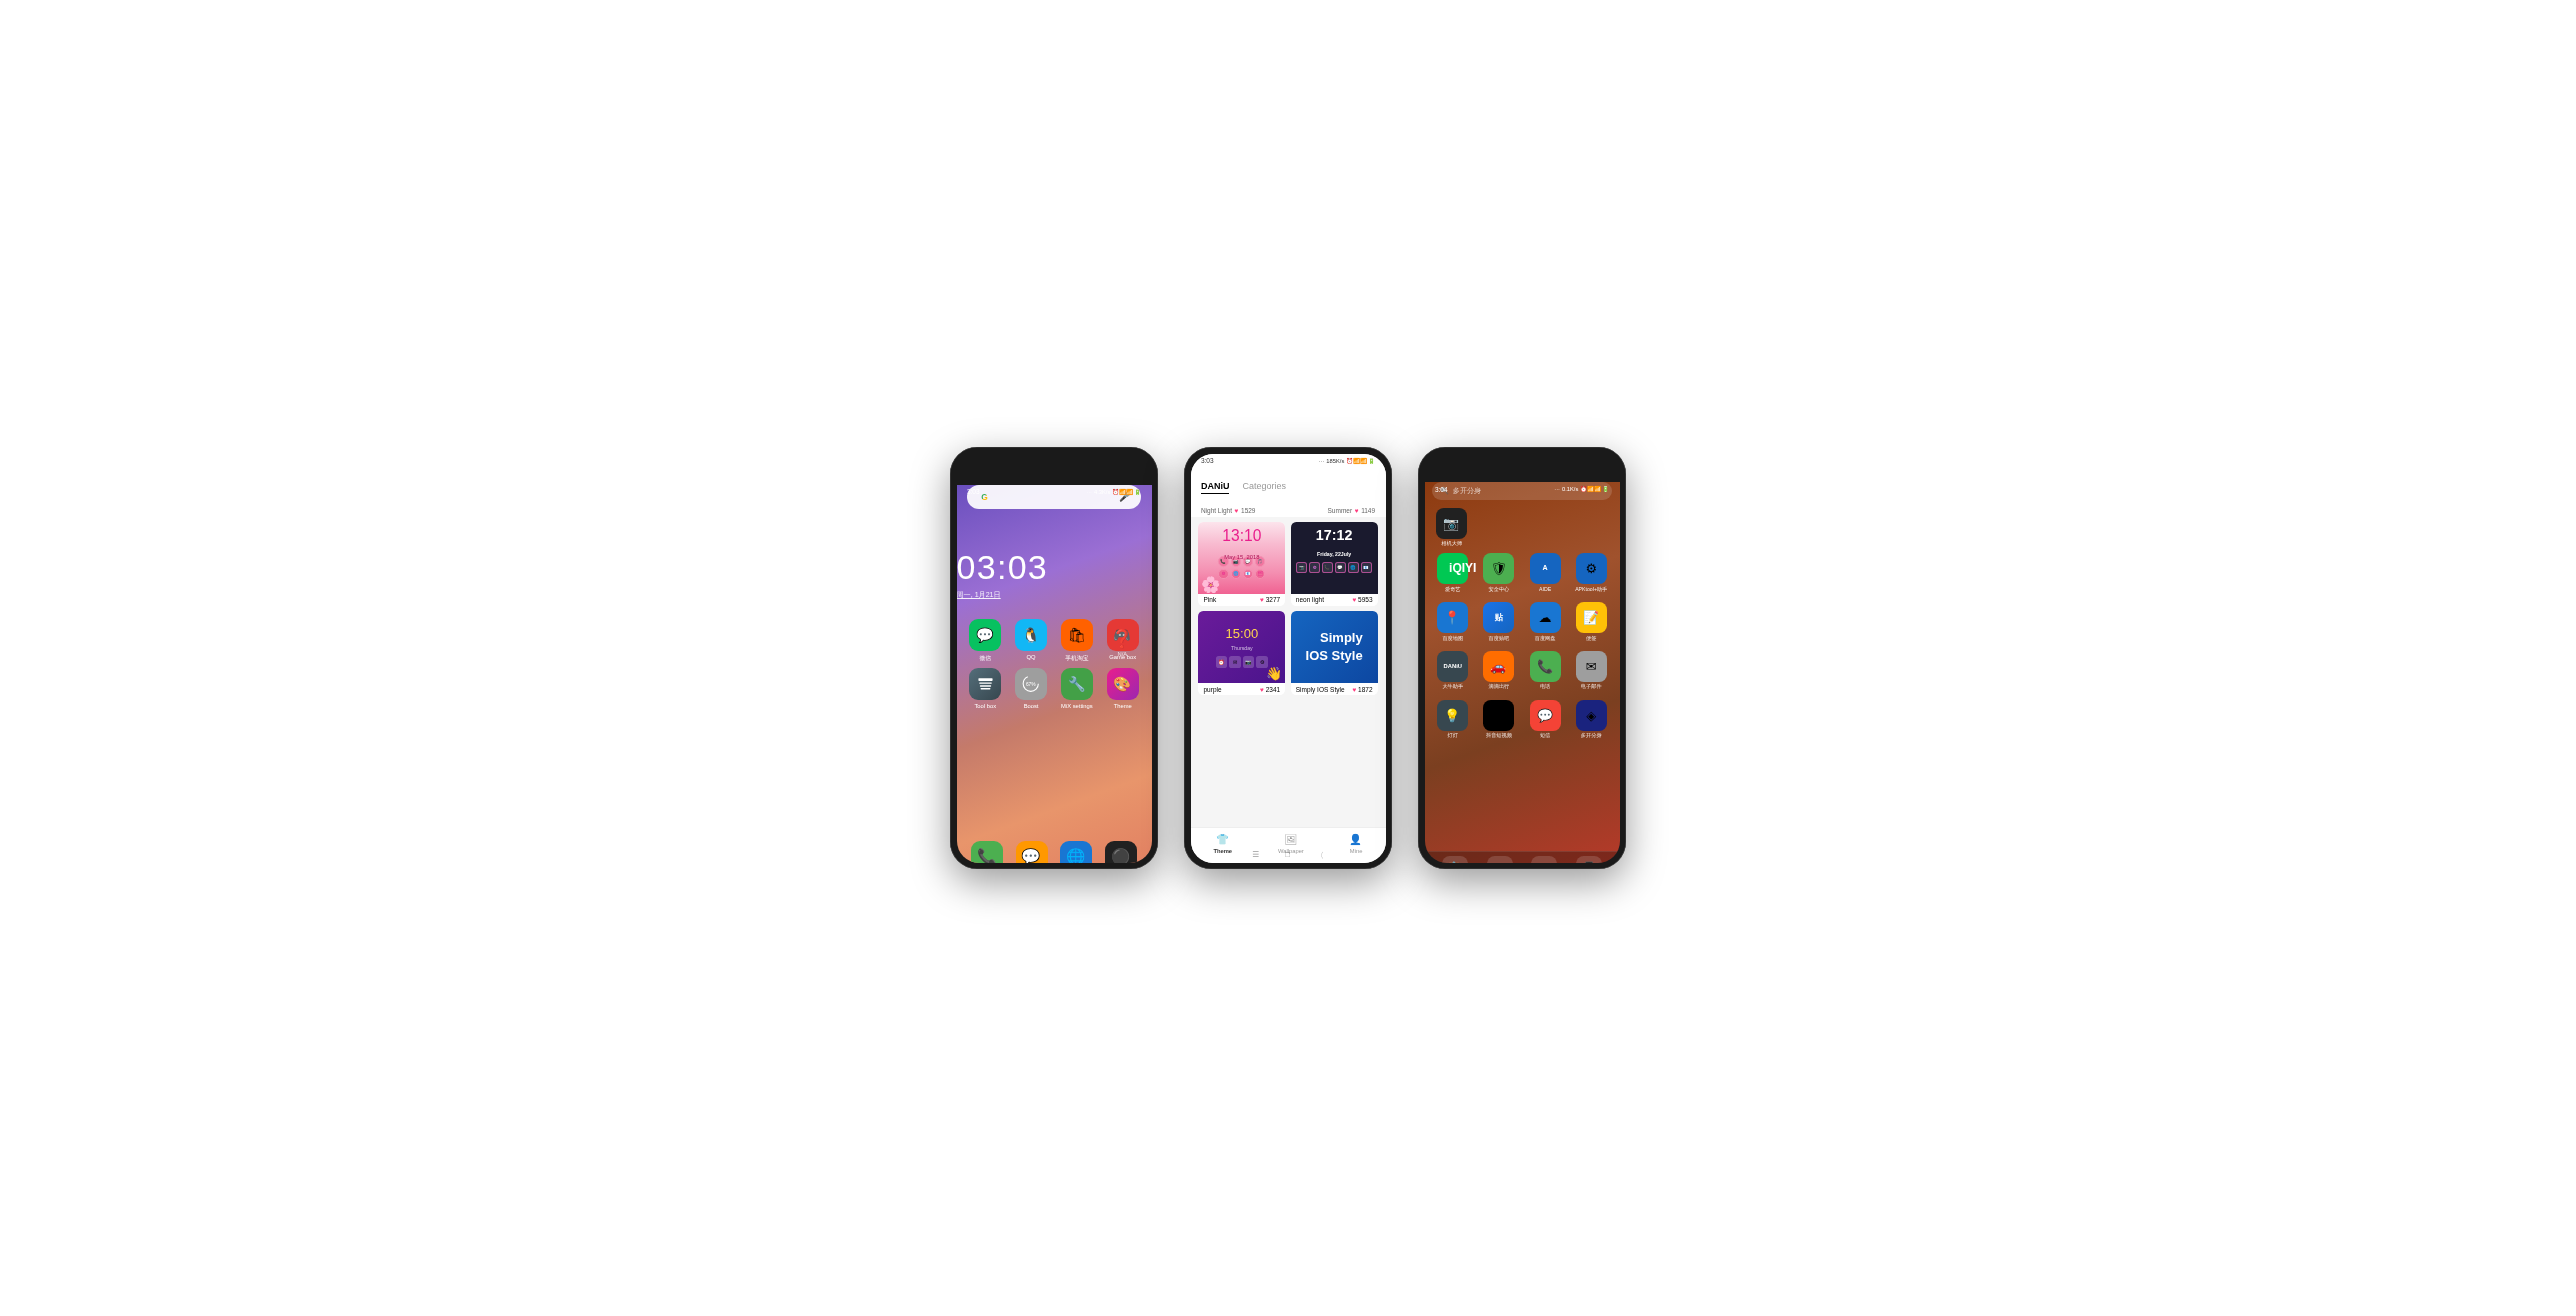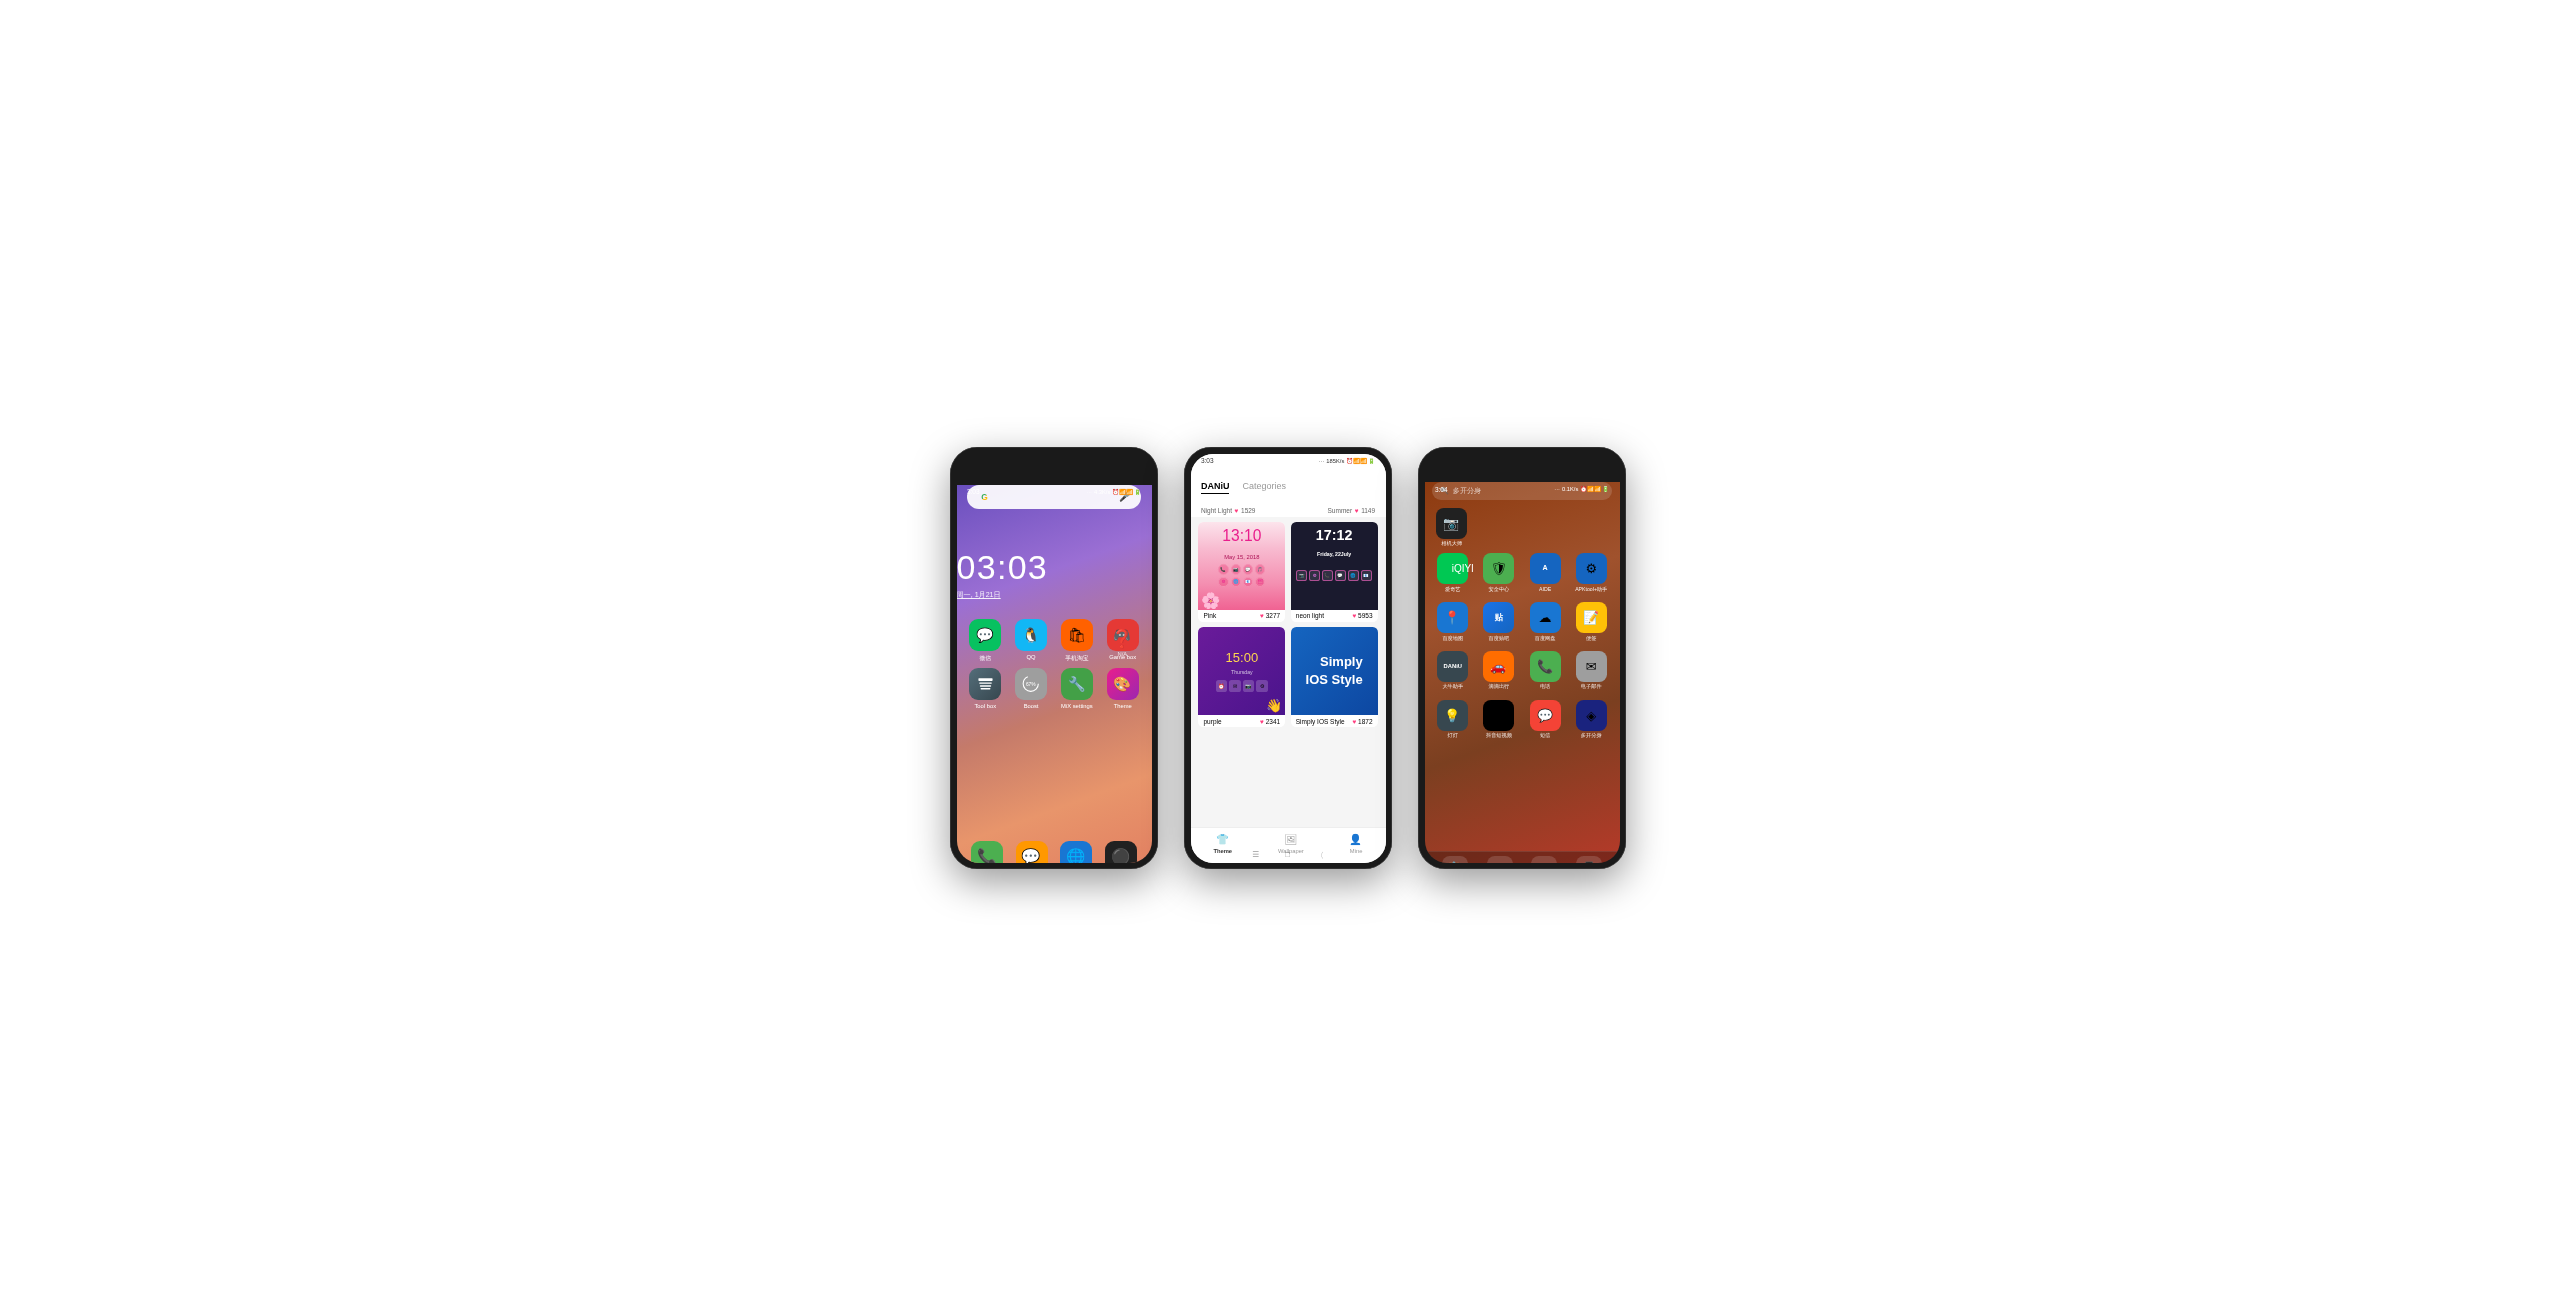--- a/index.html
+++ b/index.html
@@ -179,21 +179,21 @@
       grid-template-columns: 1fr 1fr;
       gap: 5.2px;
       padding: 5.2px 7.8px;
     }
     .theme-card {
       background: white;
       border-radius: 5.2px;
       overflow: hidden;
     }
     .theme-preview {
-      height: 88px;
+      height: 72px;
       position: relative;
       display: flex; align-items: center; justify-content: center;
     }
     .tp-pink {
       background: linear-gradient(180deg, #fce4ec 0%, #f8bbd0 30%, #f48fb1 70%, #f06292 100%);
     }
     .tp-neon {
       background: #1a1a2e;
     }
     .tp-purple {
@@ -592,21 +592,21 @@
 
         <div style="display:flex;justify-content:flex-start;padding:2.6px 11.7px;gap:5.2px;">
           <div class="app-item3">
             <div class="app-icon3 ic3-camera">📷</div>
             <span class="app-label3">相机大师</span>
           </div>
         </div>
 
         <div class="app-grid3">
           <div class="app-item3">
-            <div class="app-icon3 ic3-iqiyi" style="background:#00c853;color:white;font-size:10px;font-weight:400;padding-left:20px;">iQIYI</div>
+            <div class="app-icon3 ic3-iqiyi" style="background:#00c853;color:white;font-size:12px;font-weight:700;padding-left:20px;">iQIYI</div>
             <span class="app-label3">爱奇艺</span>
           </div>
           <div class="app-item3">
             <div class="app-icon3 ic3-security">🛡</div>
             <span class="app-label3">安全中心</span>
           </div>
           <div class="app-item3">
             <div class="app-icon3 ic3-aide" style="background:#1565c0;color:white;font-size:7.1px;font-weight:700;">A</div>
             <span class="app-label3">AIDE</span>
           </div>

